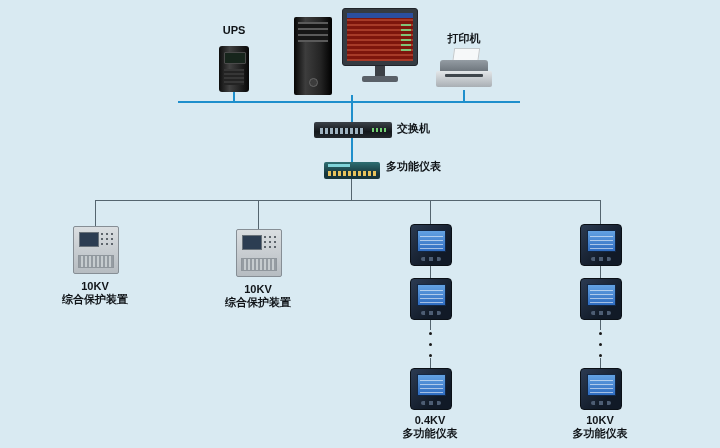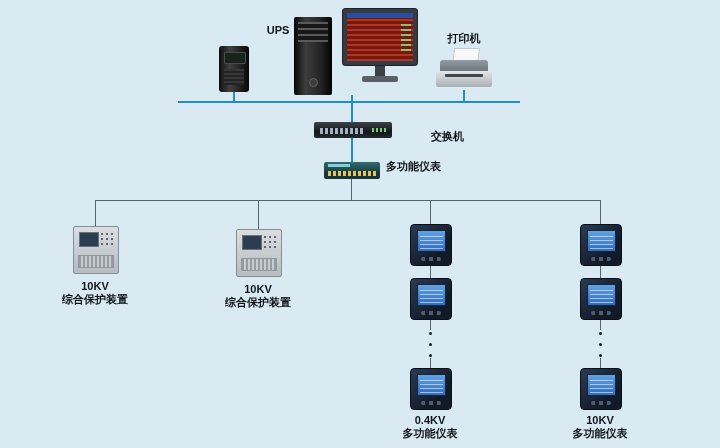--- a/index.html
+++ b/index.html
@@ -183,40 +183,40 @@
 
   <div class="gline" style="left:351px; top:179px; width:1px; height:21px;"></div>
   <div class="gline" style="left:95px; top:200px; width:505px; height:1px;"></div>
   <div class="gline" style="left:95px; top:200px; width:1px; height:27px;"></div>
   <div class="gline" style="left:258px; top:200px; width:1px; height:30px;"></div>
   <div class="gline" style="left:430px; top:200px; width:1px; height:130px;"></div>
   <div class="gline" style="left:430px; top:358px; width:1px; height:12px;"></div>
   <div class="gline" style="left:600px; top:200px; width:1px; height:130px;"></div>
   <div class="gline" style="left:600px; top:358px; width:1px; height:12px;"></div>
 
-  <div class="lbl" style="left:216px; top:24px; width:36px;margin-left:44px;">UPS</div>
+  <div class="lbl" style="left:216px; top:24px; width:36px;">UPS</div>
   <div class="ups-body" style="left:219px; top:46px;"></div>
 
   <div class="pc-body" style="left:294px; top:17px;"></div>
   <div class="monitor-bezel" style="left:342px; top:8px;">
     <div class="monitor-screen"></div>
   </div>
   <div class="monitor-neck" style="left:375px; top:66px;"></div>
   <div class="monitor-base" style="left:362px; top:76px;"></div>
 
   <div class="lbl" style="left:438px; top:32px; width:52px;">打印机</div>
   <div class="printer" style="left:436px; top:48px;">
     <div class="paper"></div>
     <div class="top"></div>
     <div class="base"></div>
     <div class="slot"></div>
   </div>
 
   <div class="switch-body" style="left:314px; top:122px;"></div>
-  <div class="lbl lbl-left" style="left:397px; top:130px;margin-left:34px;">交换机</div>
+  <div class="lbl lbl-left" style="left:397px; top:122px;">交换机</div>
 
   <div class="serial-body" style="left:324px; top:162px;"></div>
   <div class="lbl lbl-left" style="left:386px; top:160px;">多功能仪表</div>
 
   <div class="protect" style="left:73px; top:226px;">
     <div class="screen"></div>
     <div class="keys"></div>
     <div class="strip"></div>
   </div>
   <div class="lbl" style="left:45px; top:280px; width:100px;">

